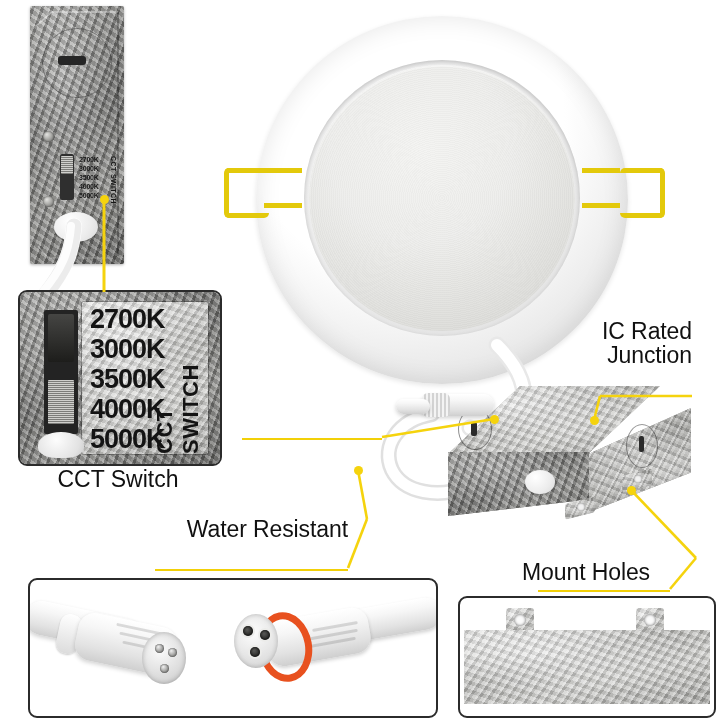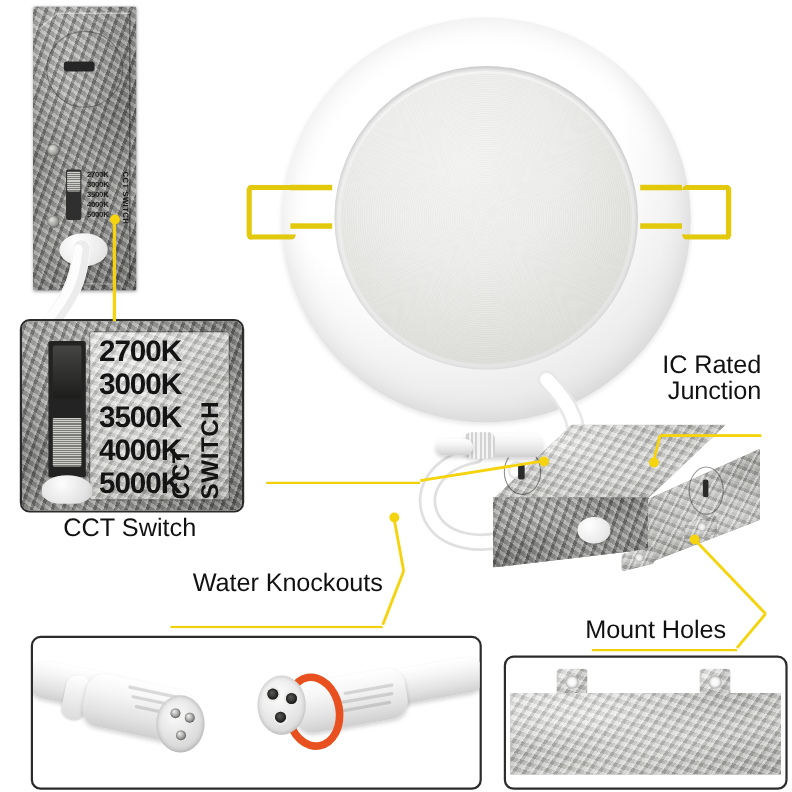--- a/index.html
+++ b/index.html
@@ -254,25 +254,25 @@
   </div>
   <div class="ul" style="left:242px;top:438px;width:140px"></div>
 
   <div class="abs callout" style="left:568px;top:320px;width:124px;text-align:right">
     <div>IC Rated</div>
     <div>Junction</div>
   </div>
   <div class="ul" style="left:600px;top:395px;width:92px"></div>
 
   <div class="abs callout" style="left:140px;top:518px;width:208px;text-align:right">
-    <div>Water Knockouts</div>
+    <div>Water Resistant</div>
   </div>
   <div class="ul" style="left:155px;top:569px;width:193px"></div>
 
-  <div class="abs callout" style="left:522px;top:561px;width:148px;text-align:center">
+  <div class="abs callout" style="left:522px;top:561px;width:148px;text-align:left">
     <div>Mount Holes</div>
   </div>
   <div class="ul" style="left:538px;top:590px;width:132px"></div>
 
   <svg class="leaders">
 
     <path d="M104,199 L104,292" stroke="#F5D30D" stroke-width="3" fill="none"></path>
 
     <path d="M382,437 L494,419" stroke="#F5D30D" stroke-width="2.6" fill="none"></path>
 

